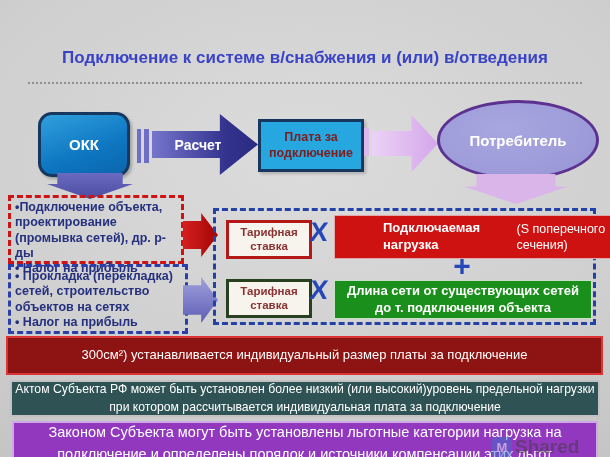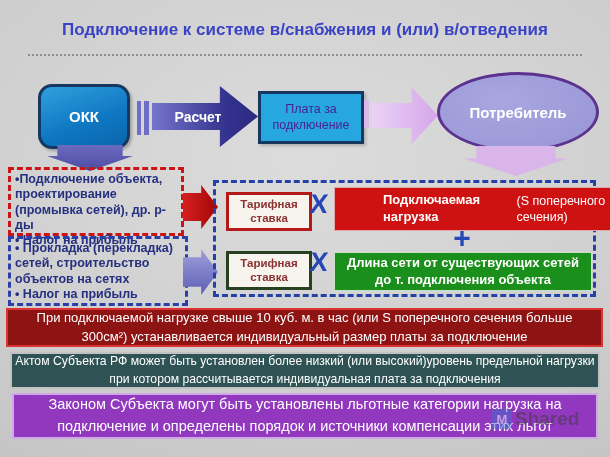--- a/index.html
+++ b/index.html
@@ -1,40 +1,40 @@
 <!DOCTYPE html>
 <html><head>
 <meta charset="utf-8">
 <style>
   html,body{margin:0;padding:0;}
   body{font-family:"Liberation Sans",sans-serif;}
   #slide{
     position:relative;width:610px;height:457px;overflow:hidden;
     background:radial-gradient(ellipse 130% 110% at 50% 35%, #dcdcdc 0%, #cfcfcf 45%, #b9b9b9 100%);
   }
-  .abs{position:absolute;}
+  .abs{position:absolute;margin-top:28px;}
   
   #title{top:20px;left:0;width:610px;text-align:center;font-size:17px;font-weight:bold;color:#3a43c6;}
   #title-divider{top:54px;left:28px;width:554px;border-top:2px dotted #8f8f8f;height:0;}
   
   #okk-box{left:38px;top:84px;width:86px;height:59px;border-radius:14px;
     background:linear-gradient(160deg,#2fa0dc 0%,#0e76c2 60%,#0b66ac 100%);
     border:3px solid #16375f;display:flex;align-items:center;justify-content:center;
     color:#fff;font-size:15px;font-weight:bold;box-shadow:2px 2px 3px rgba(0,0,0,.25);}
   .vbar{background:#6e6ec6;}
   #calc-bar1{left:137px;top:101px;width:4px;height:34px;}
   #calc-bar2{left:144px;top:101px;width:5px;height:34px;}
   #calc-arrow{left:152px;top:86px;width:106px;height:61px;
     clip-path:polygon(0 28%,64% 28%,64% 0,100% 50%,64% 100%,64% 72%,0 72%);
     background:linear-gradient(90deg,#7575cc,#33338e 70%,#2a2a80);}
   #calc-arrow-label{left:152px;top:86px;width:68px;height:61px;display:flex;align-items:center;justify-content:center;
     color:#fff;font-size:14px;font-weight:bold;padding-left:12px;}
   #fee-box{left:258px;top:91px;width:100px;height:47px;background:#27a7e0;border:3px solid #16375f;
-    display:flex;align-items:center;text-align:center;color:#4c1d95;
-    font-size:12.5px;font-weight:normal;line-height:1.25;box-shadow:2px 2px 3px rgba(0,0,0,.2);}
+    display:flex;align-items:center;text-align:center;color:#7f1d1d;
+    font-size:12.5px;font-weight:bold;line-height:1.25;box-shadow:2px 2px 3px rgba(0,0,0,.2);}
   #cons-bar{left:364px;top:100px;width:5px;height:28px;background:#ddb8ee;}
   #cons-arrow{left:372px;top:87px;width:66px;height:57px;
     clip-path:polygon(0 28%,60% 28%,60% 0,100% 50%,60% 100%,60% 72%,0 72%);
     background:linear-gradient(90deg,#ebd2f6,#d5a6ea);}
   #consumer-ellipse{left:437px;top:72px;width:156px;height:74px;border-radius:50%;
     background:radial-gradient(ellipse at 40% 35%, #a8a7e0, #9794d5);
     border:3px solid #5c3190;display:flex;align-items:center;justify-content:center;
     color:#fff;font-size:15px;font-weight:bold;}
   .down-arrow{clip-path:polygon(12% 0,88% 0,88% 42%,100% 42%,50% 100%,0 42%,12% 42%);}
   #okk-down-arrow{left:47px;top:145px;width:86px;height:26px;background:linear-gradient(180deg,#6a6ac0,#4c4ca2);}
@@ -121,26 +121,25 @@
     <div id="plus-sign">+</div>
     <div class="tariff" id="tariff-rate-2">Тарифная ставка</div>
     <div class="xsign" id="x2">X</div>
     <div id="network-length-box">
       <div>Длина сети от  существующих сетей</div>
       <div>до  т. подключения объекта</div>
     </div>
   </div>
 
   <div class="abs note" id="note-individual-fee">
-    <div>При подключаемой  нагрузке свыше  10 куб. м.  в час   (или S поперечного сечения больше</div>
     <div>300см²) устанавливается индивидуальный  размер платы  за подключение</div>
   </div>
   <div class="abs note" id="note-subject-act">
     <div>Актом Субъекта РФ может быть установлен более низкий  (или высокий)уровень предельной нагрузки</div>
-    <div>при котором рассчитывается индивидуальная плата за подключения</div>
+    <div>при котором рассчитывается индивидуальная плата за подключение</div>
   </div>
   <div class="abs note" id="note-subject-law">
     <div>Законом  Субъекта  могут  быть  установлены  льготные  категории  нагрузка  на</div>
     <div>подключение  и  определены  порядок  и  источники  компенсации  этих  льгот</div>
   </div>
 
   <div class="abs" id="watermark">
     <div class="wicon">M</div>
     <div class="wtext">Shared</div>
   </div>

